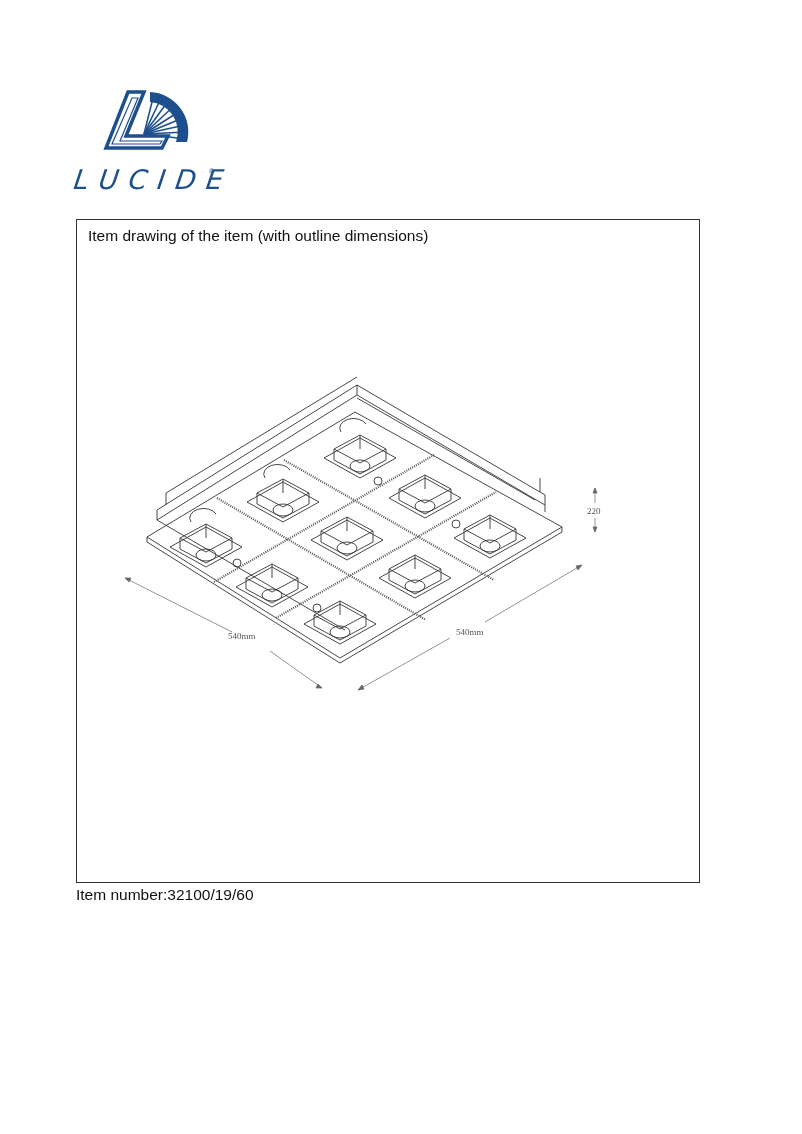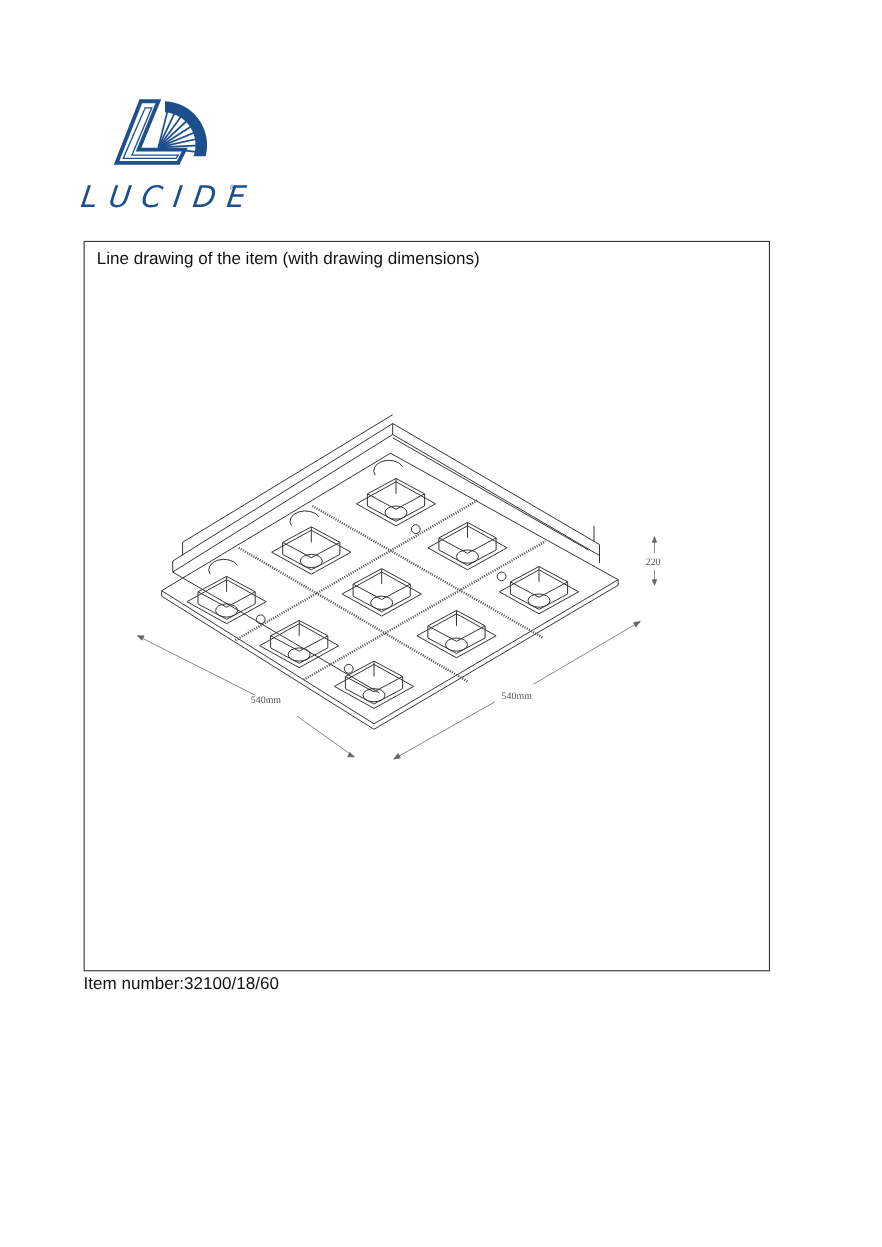--- a/index.html
+++ b/index.html
@@ -40,21 +40,21 @@
     <path d="M66 48 L100 48 L94 58 L62 58 Z" fill="#fff"></path>
 
     <path d="M62 4 L78 4 L60 48 L102 48 L96 60 L40 60 Z" fill="none" stroke="#1d4f8c" stroke-width="3.5" stroke-linejoin="miter"></path>
     <path d="M66 10 L72 10 L54 53 L96 53 L94 56 L46 56 Z" fill="none" stroke="#1d4f8c" stroke-width="1.2"></path>
   </svg>
   <span class="logo-text">LUCIDE</span>
   <span class="logo-reg">®</span>
 </div>
 
 <div class="frame">
-  <span class="frame-title">Line drawing of the item (with drawing dimensions)</span>
+  <span class="frame-title">Item drawing of the item (with outline dimensions)</span>
 </div>
 
 <svg class="drawing" width="802" height="1134" viewBox="0 0 802 1134">
   <g fill="none" stroke="#333" stroke-width="0.9" stroke-linejoin="round">
 
     <g>
       <path d="M157 510 L357 385 L545 495 L545 512"></path>
       <path d="M157 510 L157 520 L345 630"></path>
       <path d="M157 520 L357 395 L545 505"></path>
       <path d="M357 385 L357 395"></path>
@@ -156,13 +156,13 @@
     <line x1="595" y1="488" x2="595" y2="503"></line>
     <line x1="595" y1="518" x2="595" y2="532"></line>
     <path d="M595 488 L593 493 L597 493 Z"></path>
     <path d="M595 532 L593 527 L597 527 Z"></path>
   </g>
   <text class="dim-label" x="228" y="639">540mm</text>
   <text class="dim-label" x="456" y="635">540mm</text>
   <text class="dim-label" x="587" y="514">220</text>
 </svg>
 
-<span class="item-number">Item number:32100/18/60</span>
+<span class="item-number">Item number:32100/19/60</span>
 
 </body></html>

